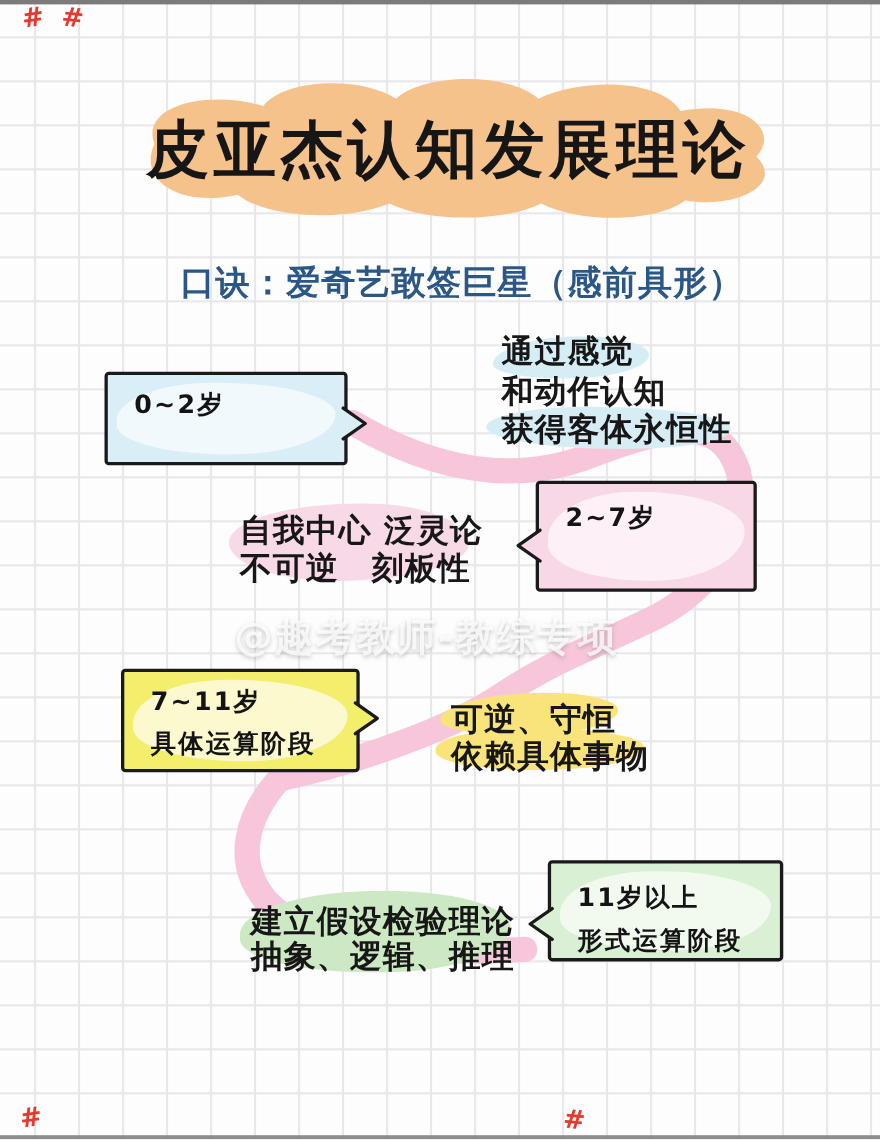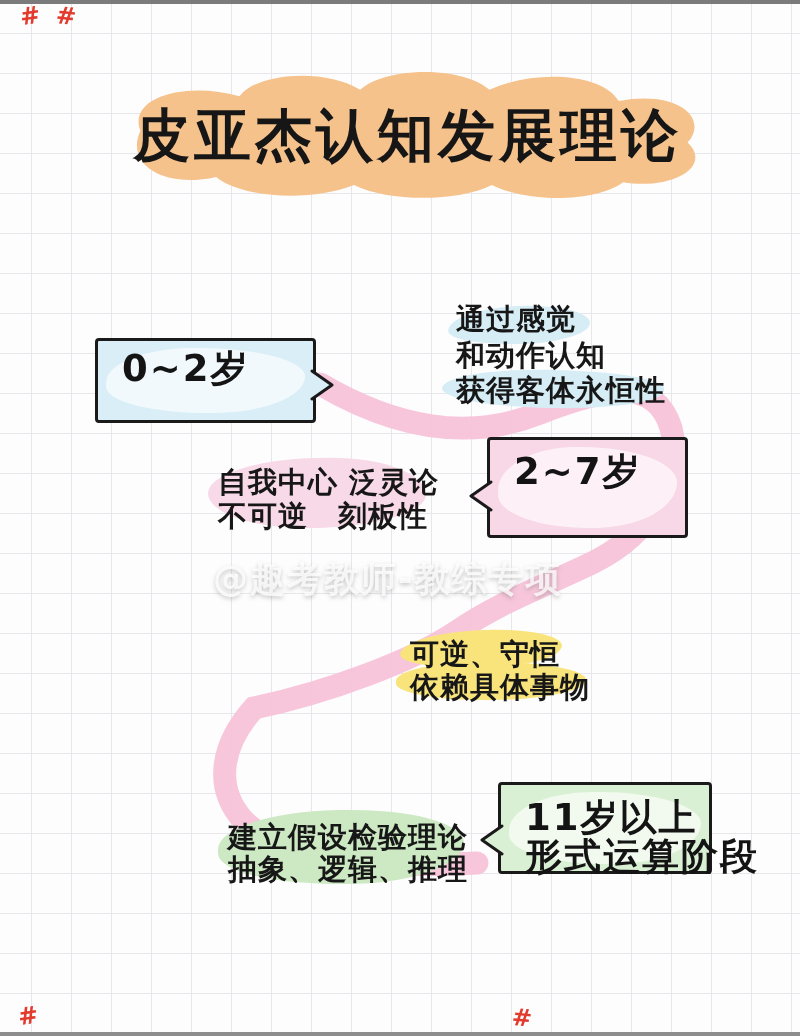--- a/index.html
+++ b/index.html
@@ -54,21 +54,21 @@
     position:absolute;border:3px solid #1a1a1a;border-radius:4px;z-index:5;
     box-sizing:border-box;
   }
   .stage-box .white-blob{
     position:absolute;left:8px;right:8px;top:7px;bottom:7px;
     background:rgba(255,255,255,0.66);
     border-radius:45% 55% 48% 52%/55% 45% 58% 42%;
   }
   .stage-box .box-text{position:relative;padding:8px 0 0 24px;z-index:2;}
   .stage-box .age-line,.stage-box .name-line{
-    font-size:37px;font-weight:900;color:#141414;letter-spacing:2px;line-height:39px;white-space:nowrap;
+    font-size:23px;font-weight:900;color:#141414;letter-spacing:2px;line-height:39px;white-space:nowrap;
   }
   .box1{left:95px;top:338px;width:221px;height:85px;}
   .box2{left:487px;top:437px;width:201px;height:101px;}
   .box2 .box-text{padding-top:12px;}
   .box3{left:110px;top:608px;width:217px;height:94px;}
   .box4{left:498px;top:782px;width:214px;height:92px;}
   .box4 .box-text{padding-top:13px;}
 
   .arrow{position:absolute;width:24px;height:34px;z-index:3;}
   .arrow.right{right:-21px;}
@@ -112,20 +112,21 @@
   <div class="title-banner">
     <svg class="title-blob" width="655" height="152" viewBox="0 0 760 230" preserveAspectRatio="none">
       <path d="M70,110 C55,58 125,35 185,58 C205,22 285,15 325,48 C355,12 445,12 475,48
                C525,18 605,22 625,65 C695,48 730,92 705,128 C735,165 685,200 630,188
                C600,218 520,220 478,192 C438,218 358,218 318,192 C268,218 188,212 158,180
                C98,198 52,162 70,110 Z" style="fill: rgb(246, 194, 140);"></path>
     </svg>
     <div class="page-title">皮亚杰认知发展理论</div>
   </div>
 
+  <div class="mnemonic" style="color: rgb(43, 87, 135);">口诀：爱奇艺敢签巨星（感前具形）</div>
 
   <div class="hl a1a" style="background-color: rgb(214, 237, 246);"></div>
   <div class="hl a1b" style="background-color: rgb(214, 237, 246);"></div>
   <div class="hl a2" style="background-color: rgb(247, 217, 232);"></div>
   <div class="hl a3a" style="background-color: rgb(249, 228, 124);"></div>
   <div class="hl a3b" style="background-color: rgb(249, 228, 124);"></div>
   <div class="hl a4" style="background-color: rgb(205, 233, 196);"></div>
 
   <div class="note-line n1a">通过感觉</div>
   <div class="note-line n1b">和动作认知</div>
@@ -152,20 +153,31 @@
     <div class="white-blob"></div>
     <svg class="arrow left" viewBox="0 0 24 34" style="color: rgb(248, 215, 230);">
       <rect x="19" y="6" width="5" height="22" fill="currentColor"></rect>
       <path d="M22,3 L2,17 L22,31" fill="currentColor" stroke="#1a1a1a" stroke-width="3" stroke-linecap="round" stroke-linejoin="round"></path>
     </svg>
     <div class="box-text">
       <div class="age-line">2~7岁</div>
     </div>
   </div>
 
+  <div class="stage-box box3" style="background-color: rgb(244, 238, 109);">
+    <div class="white-blob"></div>
+    <svg class="arrow right" viewBox="0 0 24 34" style="color: rgb(244, 238, 109);">
+      <rect x="0" y="6" width="5" height="22" fill="currentColor"></rect>
+      <path d="M2,3 L22,17 L2,31" fill="currentColor" stroke="#1a1a1a" stroke-width="3" stroke-linecap="round" stroke-linejoin="round"></path>
+    </svg>
+    <div class="box-text">
+      <div class="age-line">7~11岁</div>
+      <div class="name-line">具体运算阶段</div>
+    </div>
+  </div>
 
   <div class="stage-box box4" style="background-color: rgb(218, 240, 212);">
     <div class="white-blob"></div>
     <svg class="arrow left" viewBox="0 0 24 34" style="color: rgb(218, 240, 212);">
       <rect x="19" y="6" width="5" height="22" fill="currentColor"></rect>
       <path d="M22,3 L2,17 L22,31" fill="currentColor" stroke="#1a1a1a" stroke-width="3" stroke-linecap="round" stroke-linejoin="round"></path>
     </svg>
     <div class="box-text">
       <div class="age-line">11岁以上</div>
       <div class="name-line">形式运算阶段</div>

